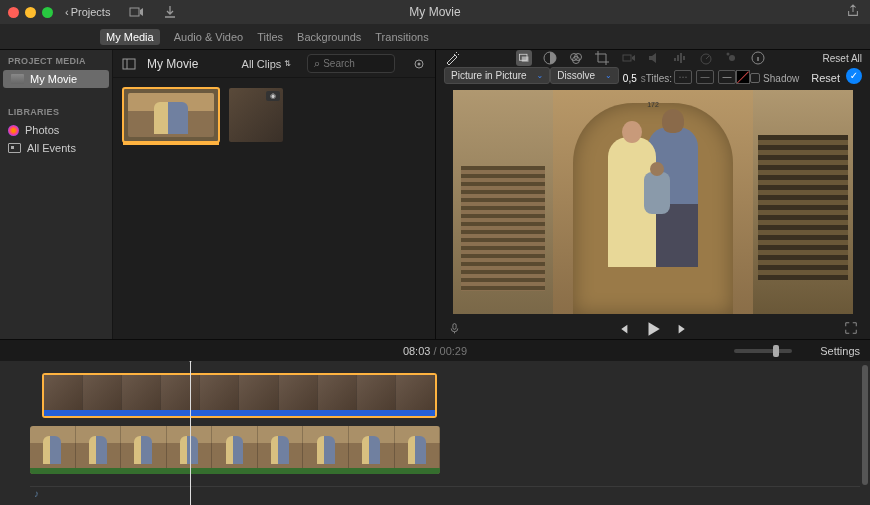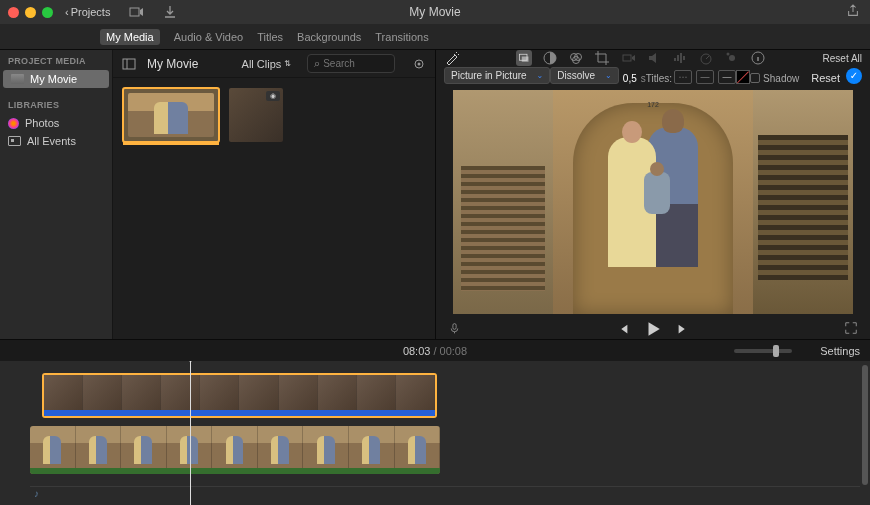--- a/index.html
+++ b/index.html
@@ -144,21 +144,21 @@
   <span class="tab">Transitions</span>
 </div>
 
 <div class="main">
   <div class="sidebar">
     <div class="sb-hdr">PROJECT MEDIA</div>
     <div class="sb-item sel">
       <span class="sb-ico clapper"></span>
       <span>My Movie</span>
     </div>
-    <div class="sb-hdr" style="margin-top:6px">LIBRARIES</div>
+    <div class="sb-hdr" style="margin-top:13px">LIBRARIES</div>
     <div class="sb-item">
       <span class="sb-ico photos-ico"></span>
       <span>Photos</span>
     </div>
     <div class="sb-item">
       <span class="sb-ico events-ico"></span>
       <span>All Events</span>
     </div>
   </div>
 
@@ -346,21 +346,21 @@
         <svg width="14" height="14" viewBox="0 0 16 16">
             <path d="M2 6V2h4M14 6V2h-4M2 10v4h4M14 10v4h-4" stroke="currentColor" fill="none"></path>
           </svg>
       </div>
     </div>
   </div>
 </div>
 
 <div class="timecode-bar">
   <span class="tc">
-    <span>08:03</span><span class="total"> / </span><span class="total">00:08</span>
+    <span>08:03</span><span class="total"> / </span><span class="total">00:29</span>
   </span>
   <div class="zoom-sl"></div>
   <span class="settings-lnk">Settings</span>
 </div>
 
 <div class="timeline">
   <div class="playhead"></div>
   <div class="track">
     <div class="clip pip">
       <div class="cframe"></div>

